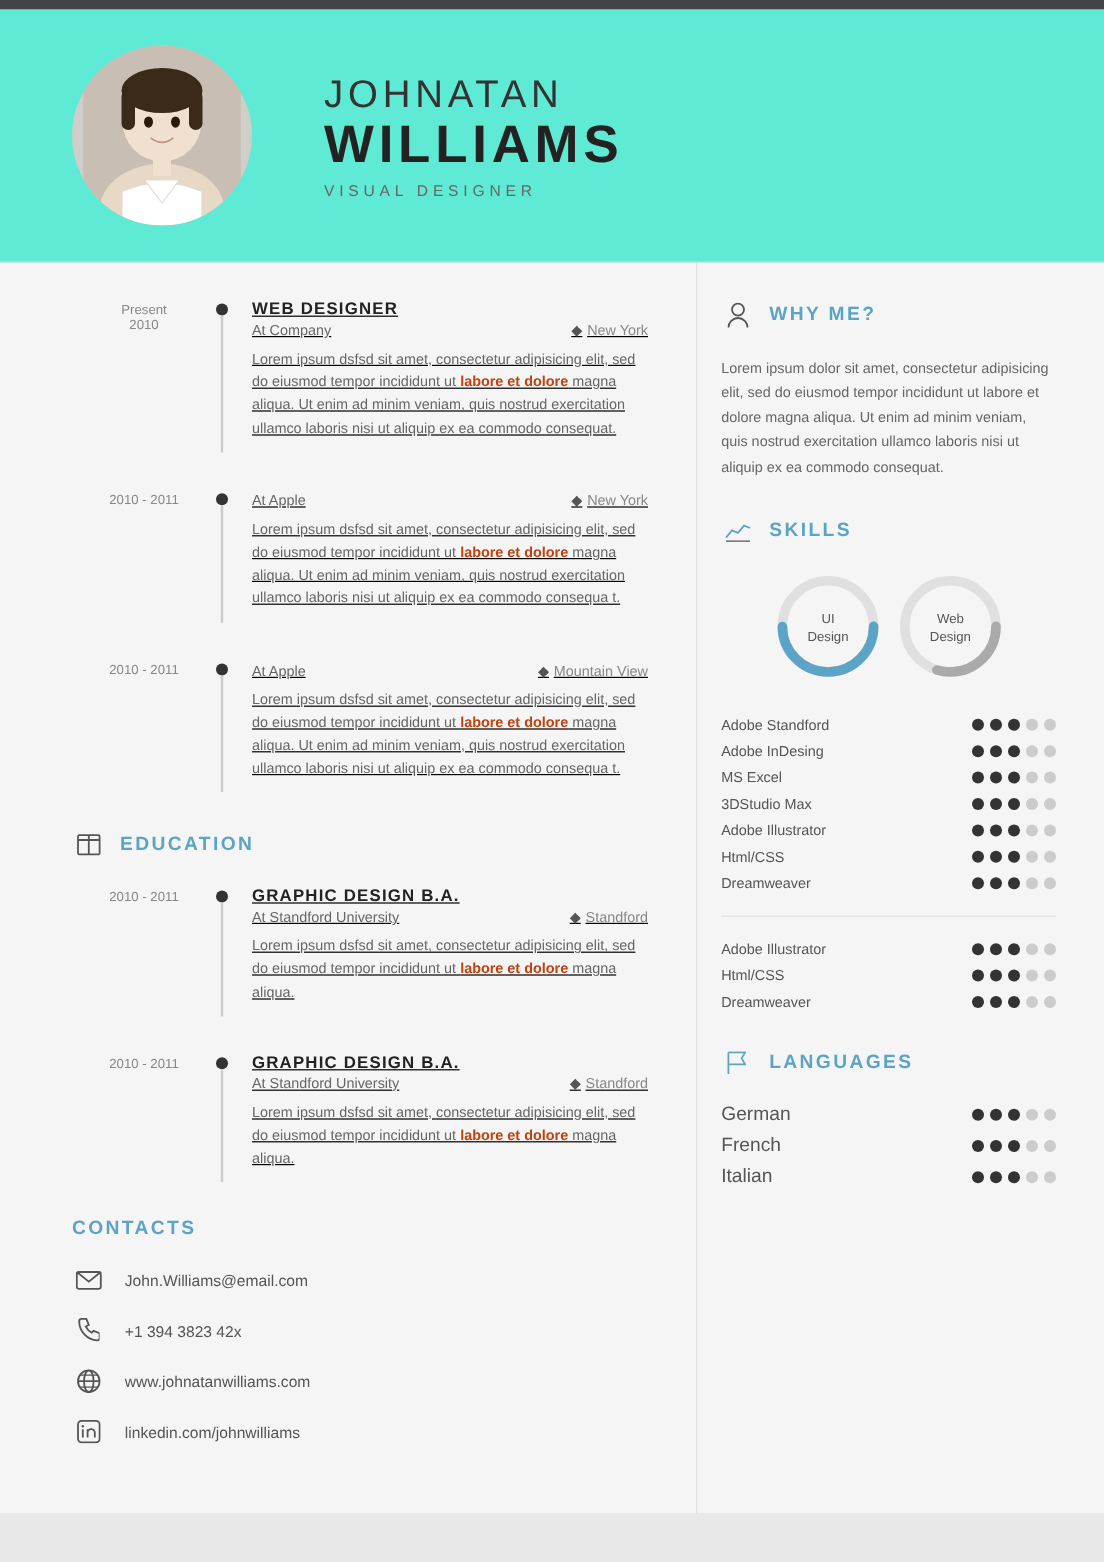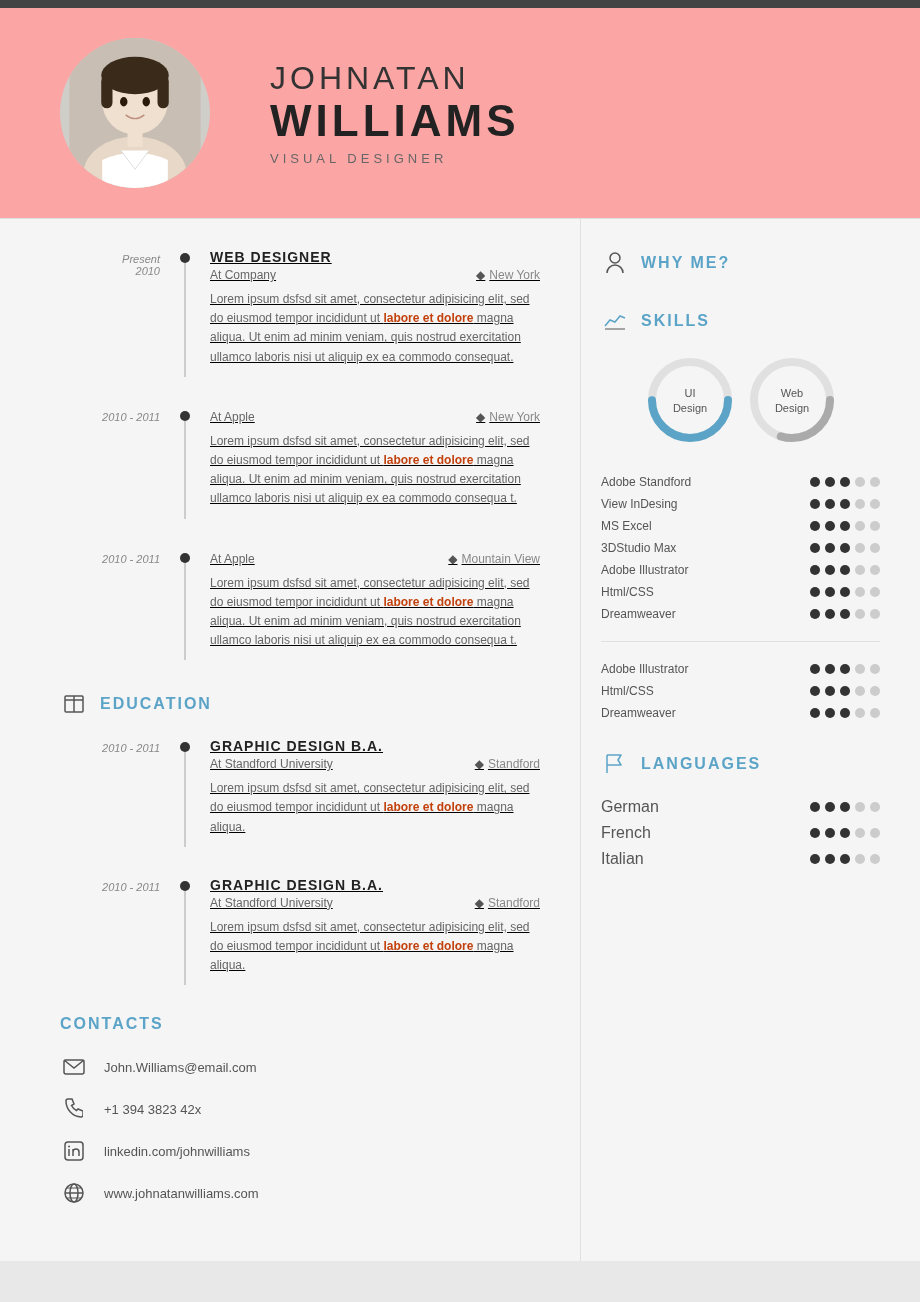--- a/index.html
+++ b/index.html
@@ -15,21 +15,21 @@
       width: 920px;
       background: #f5f5f5;
       position: relative;
     }
     .top-bar {
       height: 8px;
       background: #444;
       width: 100%;
     }
     .header {
-      background: #fca5a5;
+      background: #5eead4;
       padding: 30px 60px 30px 60px;
       display: flex;
       align-items: center;
       gap: 60px;
       border-bottom: 1px solid #e0e0e0;
     }
     .avatar-circle {
       width: 150px;
       height: 150px;
       border-radius: 50%;
@@ -110,25 +110,24 @@
     }
     .timeline-item {
       display: flex;
       gap: 20px;
       margin-bottom: 30px;
       position: relative;
     }
     .timeline-left {
       width: 80px;
       flex-shrink: 0;
-      text-align: right;
+      text-align: center;
       font-size: 11px;
       color: #888;
       padding-top: 4px;
-      font-style: italic;
     }
     .timeline-line {
       display: flex;
       flex-direction: column;
       align-items: center;
       flex-shrink: 0;
     }
     .timeline-dot {
       width: 10px;
       height: 10px;
@@ -467,54 +466,55 @@
           <div class="contact-icon-box">
             <svg width="18" height="22" viewBox="0 0 18 22" fill="none">
               <path d="M3 1h4l2 5-2.5 1.5a11 11 0 005 5L13 11l5 2v4a2 2 0 01-2 2A16 16 0 011 3a2 2 0 012-2z" stroke="#555" stroke-width="1.5" fill="none"></path>
             </svg>
           </div>
           <span class="contact-text">+1 394 3823 42x</span>
         </div>
         <div class="contact-item">
           <div class="contact-icon-box">
             <svg width="20" height="20" viewBox="0 0 20 20" fill="none">
-              <rect x="1" y="1" width="18" height="18" rx="3" stroke="#555" stroke-width="1.5" fill="none"></rect>
-              <line x1="5" y1="8" x2="5" y2="15" stroke="#555" stroke-width="1.5"></line>
-              <circle cx="5" cy="5.5" r="1" fill="#555"></circle>
-              <path d="M9 8v7M9 11a3 3 0 016 0v4" stroke="#555" stroke-width="1.5" fill="none"></path>
-            </svg>
-          </div>
-          <span class="contact-text">linkedin.com/johnwilliams</span>
-        </div>
-        <div class="contact-item">
-          <div class="contact-icon-box">
-            <svg width="20" height="20" viewBox="0 0 20 20" fill="none">
               <circle cx="10" cy="10" r="9" stroke="#555" stroke-width="1.5" fill="none"></circle>
               <ellipse cx="10" cy="10" rx="4" ry="9" stroke="#555" stroke-width="1.5" fill="none"></ellipse>
               <line x1="1" y1="10" x2="19" y2="10" stroke="#555" stroke-width="1.5"></line>
               <line x1="3" y1="5" x2="17" y2="5" stroke="#555" stroke-width="1"></line>
               <line x1="3" y1="15" x2="17" y2="15" stroke="#555" stroke-width="1"></line>
             </svg>
           </div>
           <span class="contact-text">www.johnatanwilliams.com</span>
+        </div>
+        <div class="contact-item">
+          <div class="contact-icon-box">
+            <svg width="20" height="20" viewBox="0 0 20 20" fill="none">
+              <rect x="1" y="1" width="18" height="18" rx="3" stroke="#555" stroke-width="1.5" fill="none"></rect>
+              <line x1="5" y1="8" x2="5" y2="15" stroke="#555" stroke-width="1.5"></line>
+              <circle cx="5" cy="5.5" r="1" fill="#555"></circle>
+              <path d="M9 8v7M9 11a3 3 0 016 0v4" stroke="#555" stroke-width="1.5" fill="none"></path>
+            </svg>
+          </div>
+          <span class="contact-text">linkedin.com/johnwilliams</span>
         </div>
       </div>
     </div>
 
     <div class="right-col">
 
       <div class="section-title">
         <div class="section-icon">
           <svg width="18" height="22" viewBox="0 0 18 22" fill="none">
             <circle cx="9" cy="6" r="5" stroke="#555" stroke-width="1.5" fill="none"></circle>
             <path d="M1 21c0-4.4 3.6-8 8-8s8 3.6 8 8" stroke="#555" stroke-width="1.5" fill="none"></path>
           </svg>
         </div>
         <span class="section-label">WHY ME?</span>
       </div>
+      <p class="why-me-text">Lorem ipsum dolor sit amet, consectetur adipisicing elit, sed do eiusmod tempor incididunt ut labore et dolore magna aliqua. Ut enim ad minim veniam, quis nostrud exercitation ullamco laboris nisi ut aliquip ex ea commodo consequat.</p>
 
       <div class="section-gap">
         <div class="section-title">
           <div class="section-icon">
             <svg width="22" height="18" viewBox="0 0 22 18" fill="none">
               <polyline points="1,14 6,8 11,10 16,4 21,6" stroke="#5ba4c8" stroke-width="1.5" fill="none"></polyline>
               <polyline points="1,17 21,17" stroke="#555" stroke-width="1"></polyline>
             </svg>
           </div>
           <span class="section-label">SKILLS</span>
@@ -546,21 +546,21 @@
             <span class="skill-name">Adobe Standford</span>
             <div class="skill-dots">
               <div class="dot dot-filled"></div>
               <div class="dot dot-filled"></div>
               <div class="dot dot-filled"></div>
               <div class="dot dot-empty"></div>
               <div class="dot dot-empty"></div>
             </div>
           </div>
           <div class="skill-row">
-            <span class="skill-name">View InDesing</span>
+            <span class="skill-name">Adobe InDesing</span>
             <div class="skill-dots">
               <div class="dot dot-filled"></div>
               <div class="dot dot-filled"></div>
               <div class="dot dot-filled"></div>
               <div class="dot dot-empty"></div>
               <div class="dot dot-empty"></div>
             </div>
           </div>
           <div class="skill-row">
             <span class="skill-name">MS Excel</span>

